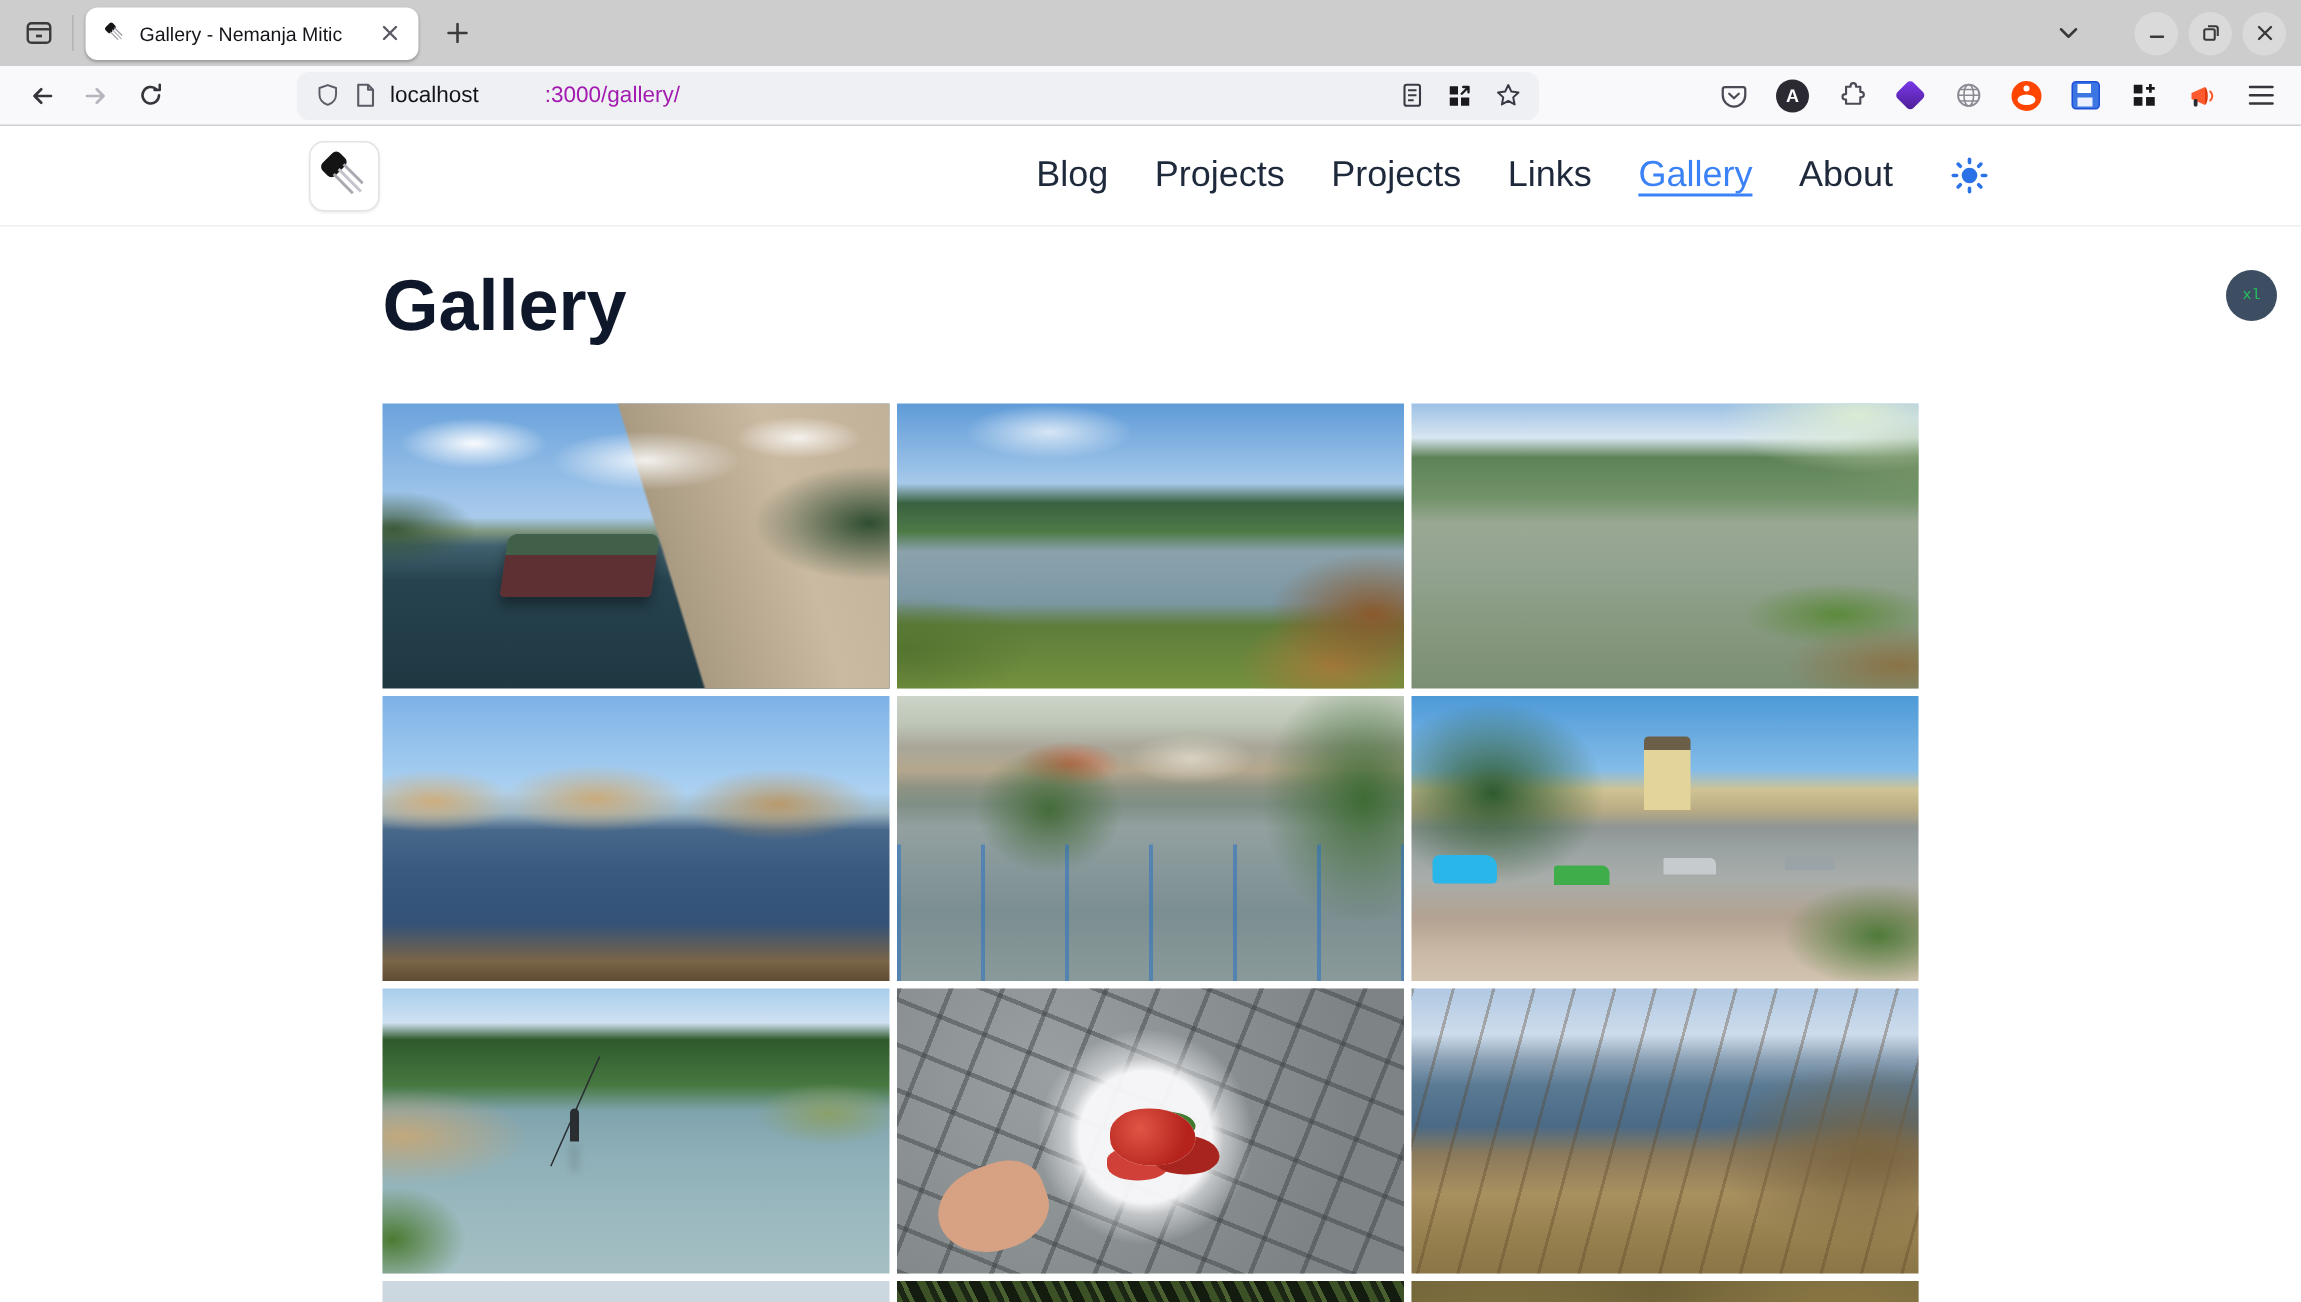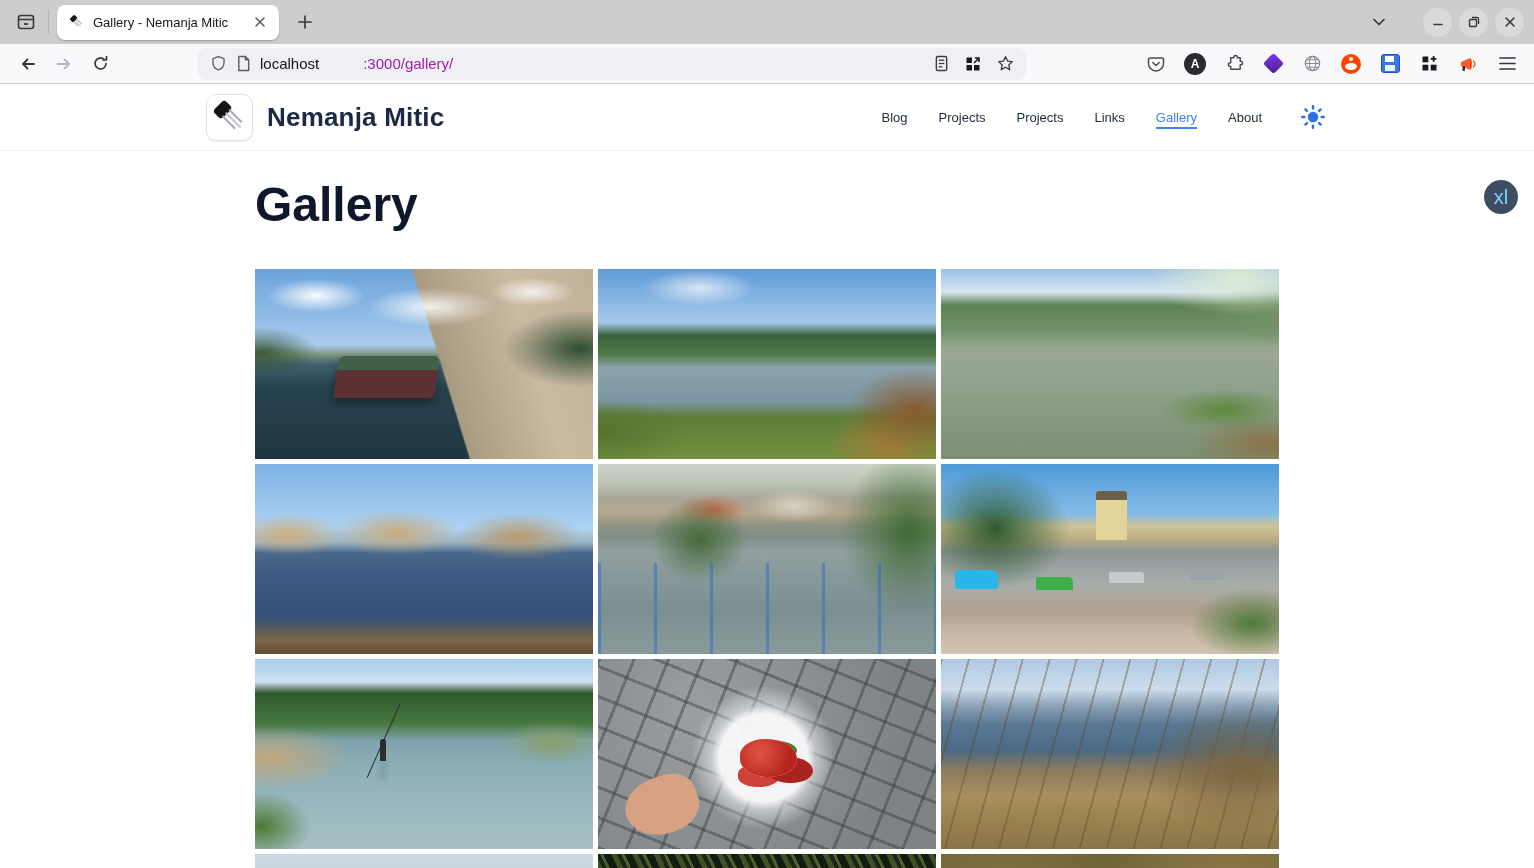--- a/index.html
+++ b/index.html
@@ -57,33 +57,33 @@
   .ext-floppy{width:19px;height:19px;background:#3b76e3;border:1.5px solid #1d4ed8;border-radius:3px;position:relative;}
   .ext-floppy::before{content:"";position:absolute;left:3px;top:1px;width:9px;height:6px;background:#fff;}
   .ext-floppy::after{content:"";position:absolute;left:3px;top:10px;width:10px;height:6px;background:#eaf0ff;}
 
   
   .site-header{height:67px;background:#fff;border-bottom:1px solid #f0f0f0;}
   .hwrap{max-width:1122px;margin:0 auto;height:100%;display:flex;align-items:center;gap:14px;}
   .logo{width:47px;height:47px;background:#fff;border:1px solid #e3e3e6;border-radius:10px;display:flex;align-items:center;justify-content:center;box-shadow:0 1px 2px rgba(0,0,0,.08);}
   .site-title{font-size:26px;font-weight:600;color:#1c2946;letter-spacing:.2px;}
   .main-nav{margin-left:auto;display:flex;gap:31px;align-items:center;}
-  .nav-link{font-size:13px;color:#1e293b;text-decoration:none;}
+  .nav-link{font-size:24px;color:#1e293b;text-decoration:none;}
   .nav-link.active{color:var(--accent);text-decoration:underline;text-underline-offset:5px;text-decoration-thickness:1.5px;}
   .theme-btn{margin-left:22px;width:30px;height:30px;display:flex;align-items:center;justify-content:center;}
 
   
   main{max-width:1024px;margin:0 auto;}
   .page-title{font-size:48px;line-height:52px;font-weight:800;color:var(--navy);margin:28px 0 38px;}
   .grid{display:grid;grid-template-columns:repeat(3,1fr);grid-auto-rows:190px;gap:5px;}
   .tile{margin:0;position:relative;overflow:hidden;background-size:cover;}
 
   .bp-badge{
     position:fixed;top:180px;right:16px;width:34px;height:34px;border-radius:50%;
-    background:#3e4e62;color:#7dd3fc;font-size:20px;font-family:Liberation Sans, sans-serif;
+    background:#3e4e62;color:#22c55e;font-size:10px;font-family:Liberation Mono, monospace;
     display:flex;align-items:center;justify-content:center;z-index:50;
   }
 
   
   .p1{background:
     radial-gradient(ellipse 70px 24px at 18% 14%, rgba(255,255,255,.95), rgba(255,255,255,0) 70%),
     radial-gradient(ellipse 90px 28px at 52% 20%, rgba(255,255,255,.85), rgba(255,255,255,0) 70%),
     radial-gradient(ellipse 60px 20px at 82% 12%, rgba(255,255,255,.8), rgba(255,255,255,0) 70%),
     radial-gradient(ellipse 110px 55px at 96% 42%, rgba(39,72,44,.95), rgba(39,72,44,0) 70%),
     radial-gradient(ellipse 80px 36px at 2% 44%, rgba(52,82,48,.9), rgba(52,82,48,0) 70%),
@@ -338,21 +338,20 @@
     <a class="logo" href="#">
       <svg width="36" height="36" viewBox="0 0 48 48">
           <g transform="rotate(-45 24 24)">
             <rect x="13" y="2" width="22" height="16" rx="5" fill="#141414"></rect>
             <rect x="16.5" y="16" width="2.6" height="24" fill="#a9a9b1"></rect>
             <rect x="22.7" y="16" width="2.6" height="28" fill="#c4c4cc"></rect>
             <rect x="28.9" y="16" width="2.6" height="24" fill="#a9a9b1"></rect>
           </g>
         </svg>
     </a>
-    <a class="site-title" href="#" style="text-decoration:none">Nemanja Mitic</a>
     <nav class="main-nav" id="main-nav">
         <a href="#" class="nav-link">Blog</a>
         <a href="#" class="nav-link">Projects</a>
         <a href="#" class="nav-link">Projects</a>
         <a href="#" class="nav-link">Links</a>
         <a href="#" class="nav-link active">Gallery</a>
         <a href="#" class="nav-link">About</a>
       </nav>
     <button class="theme-btn">
       <svg width="26" height="26" viewBox="0 0 26 26">

